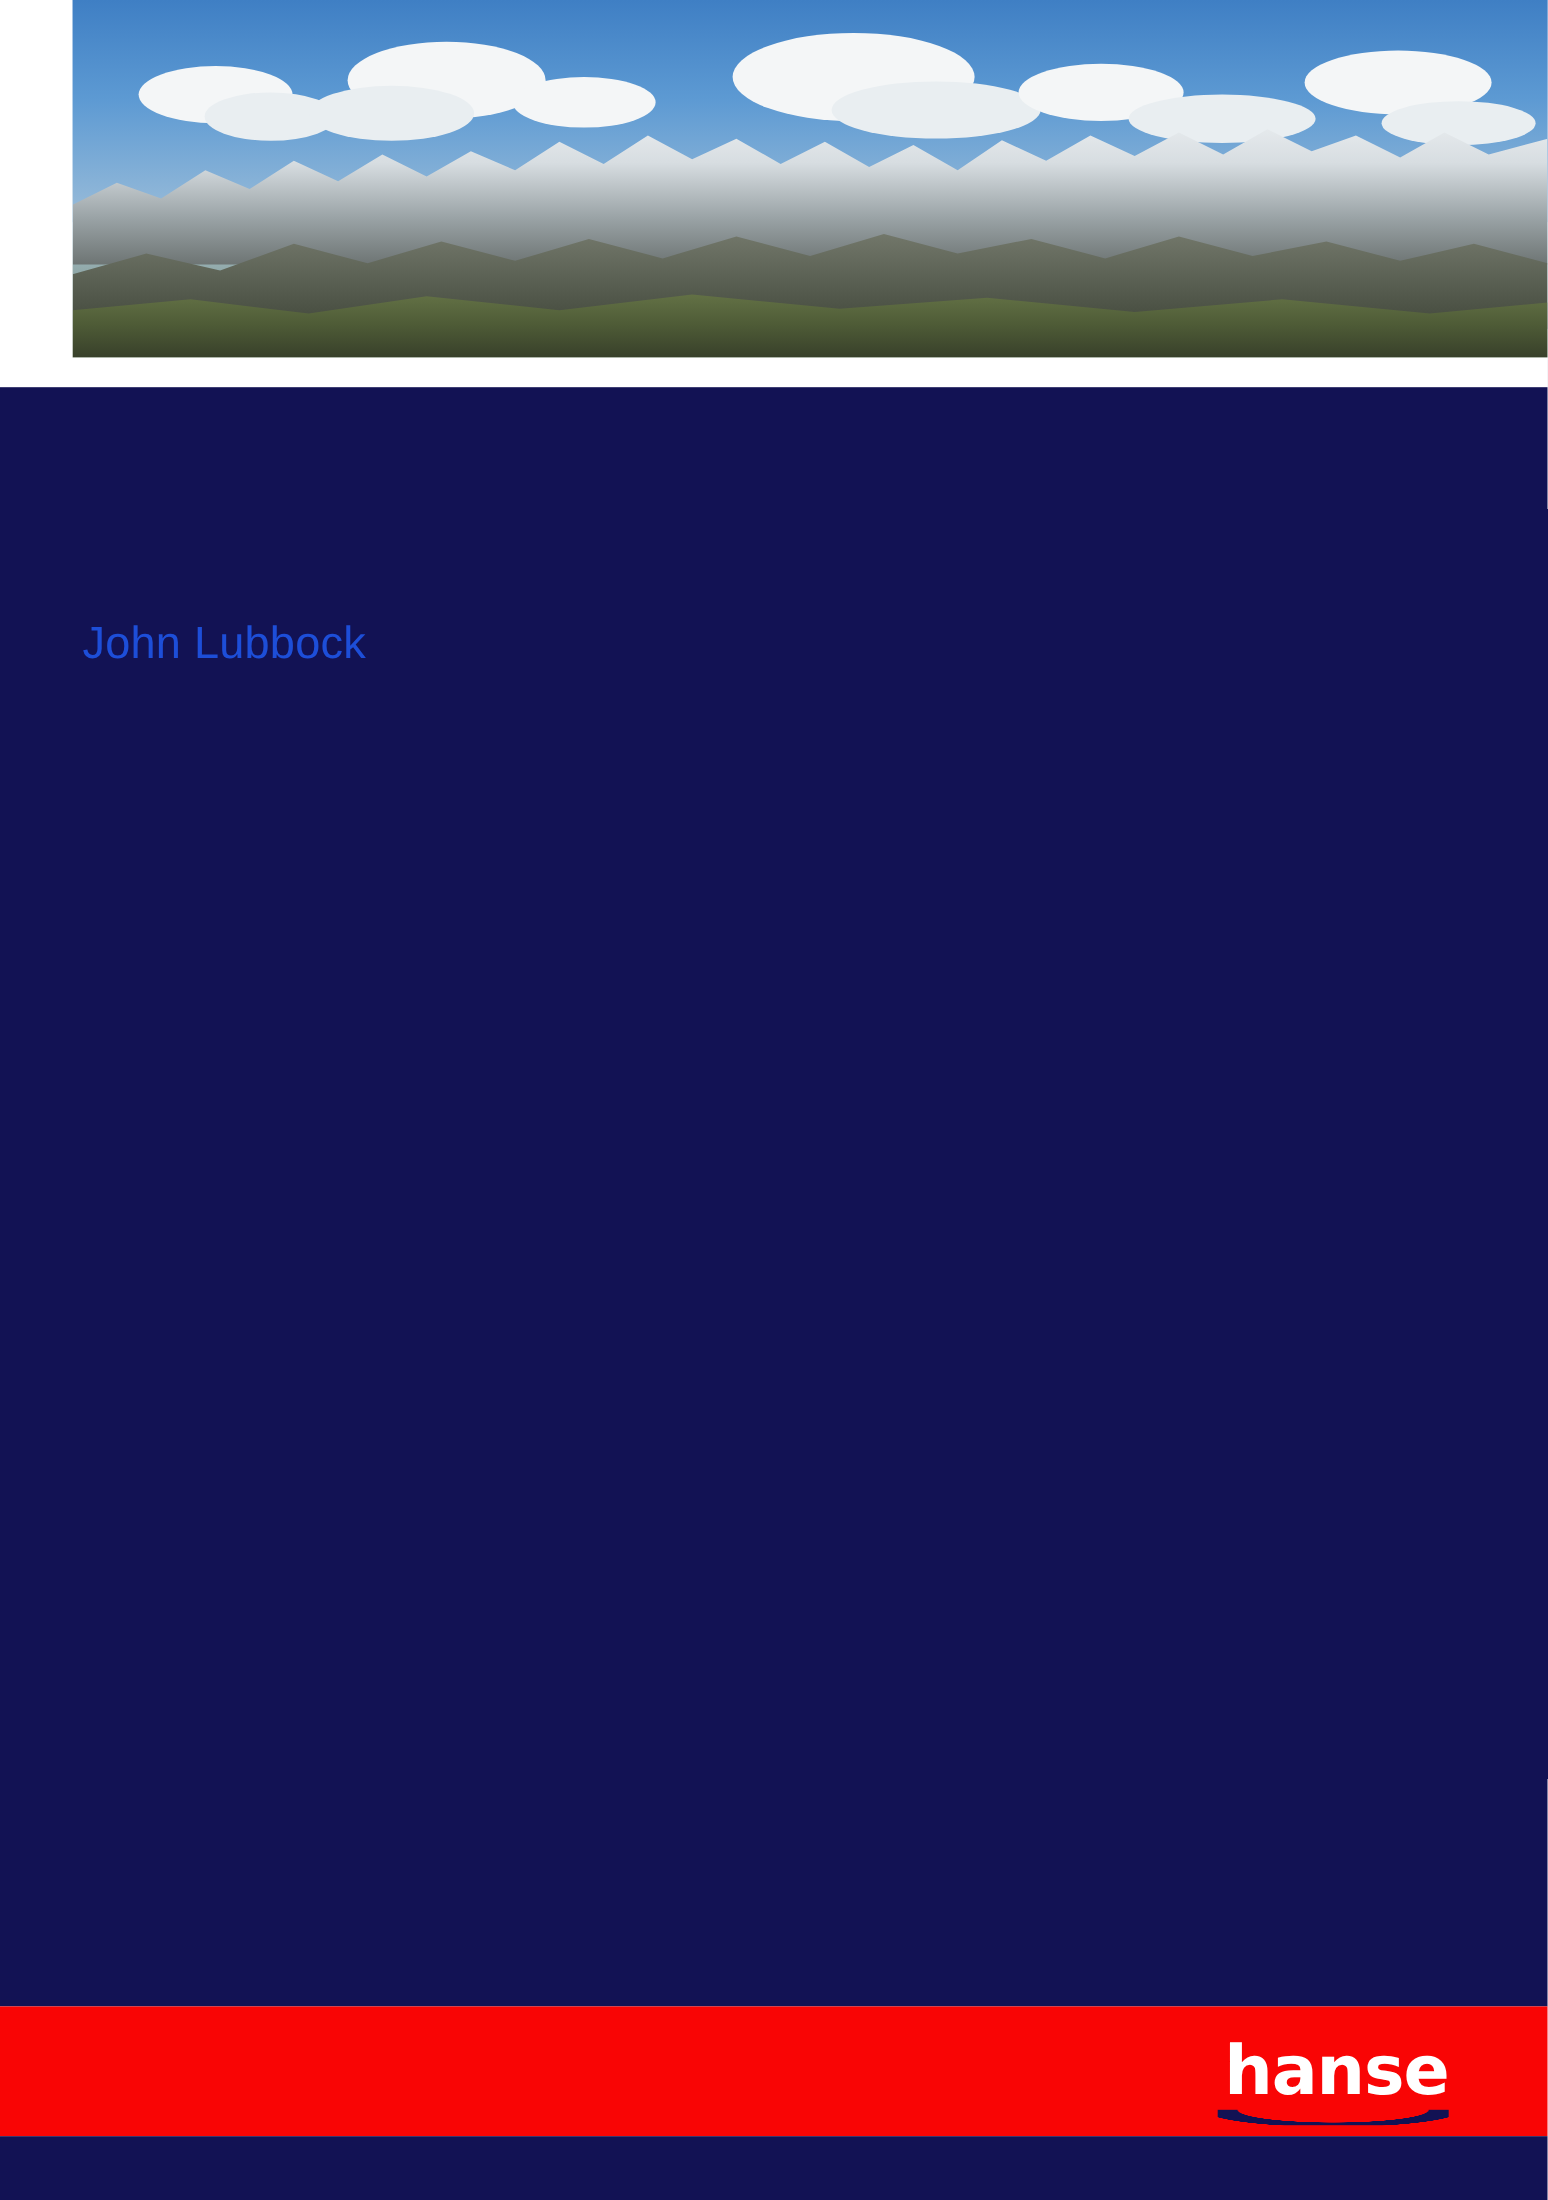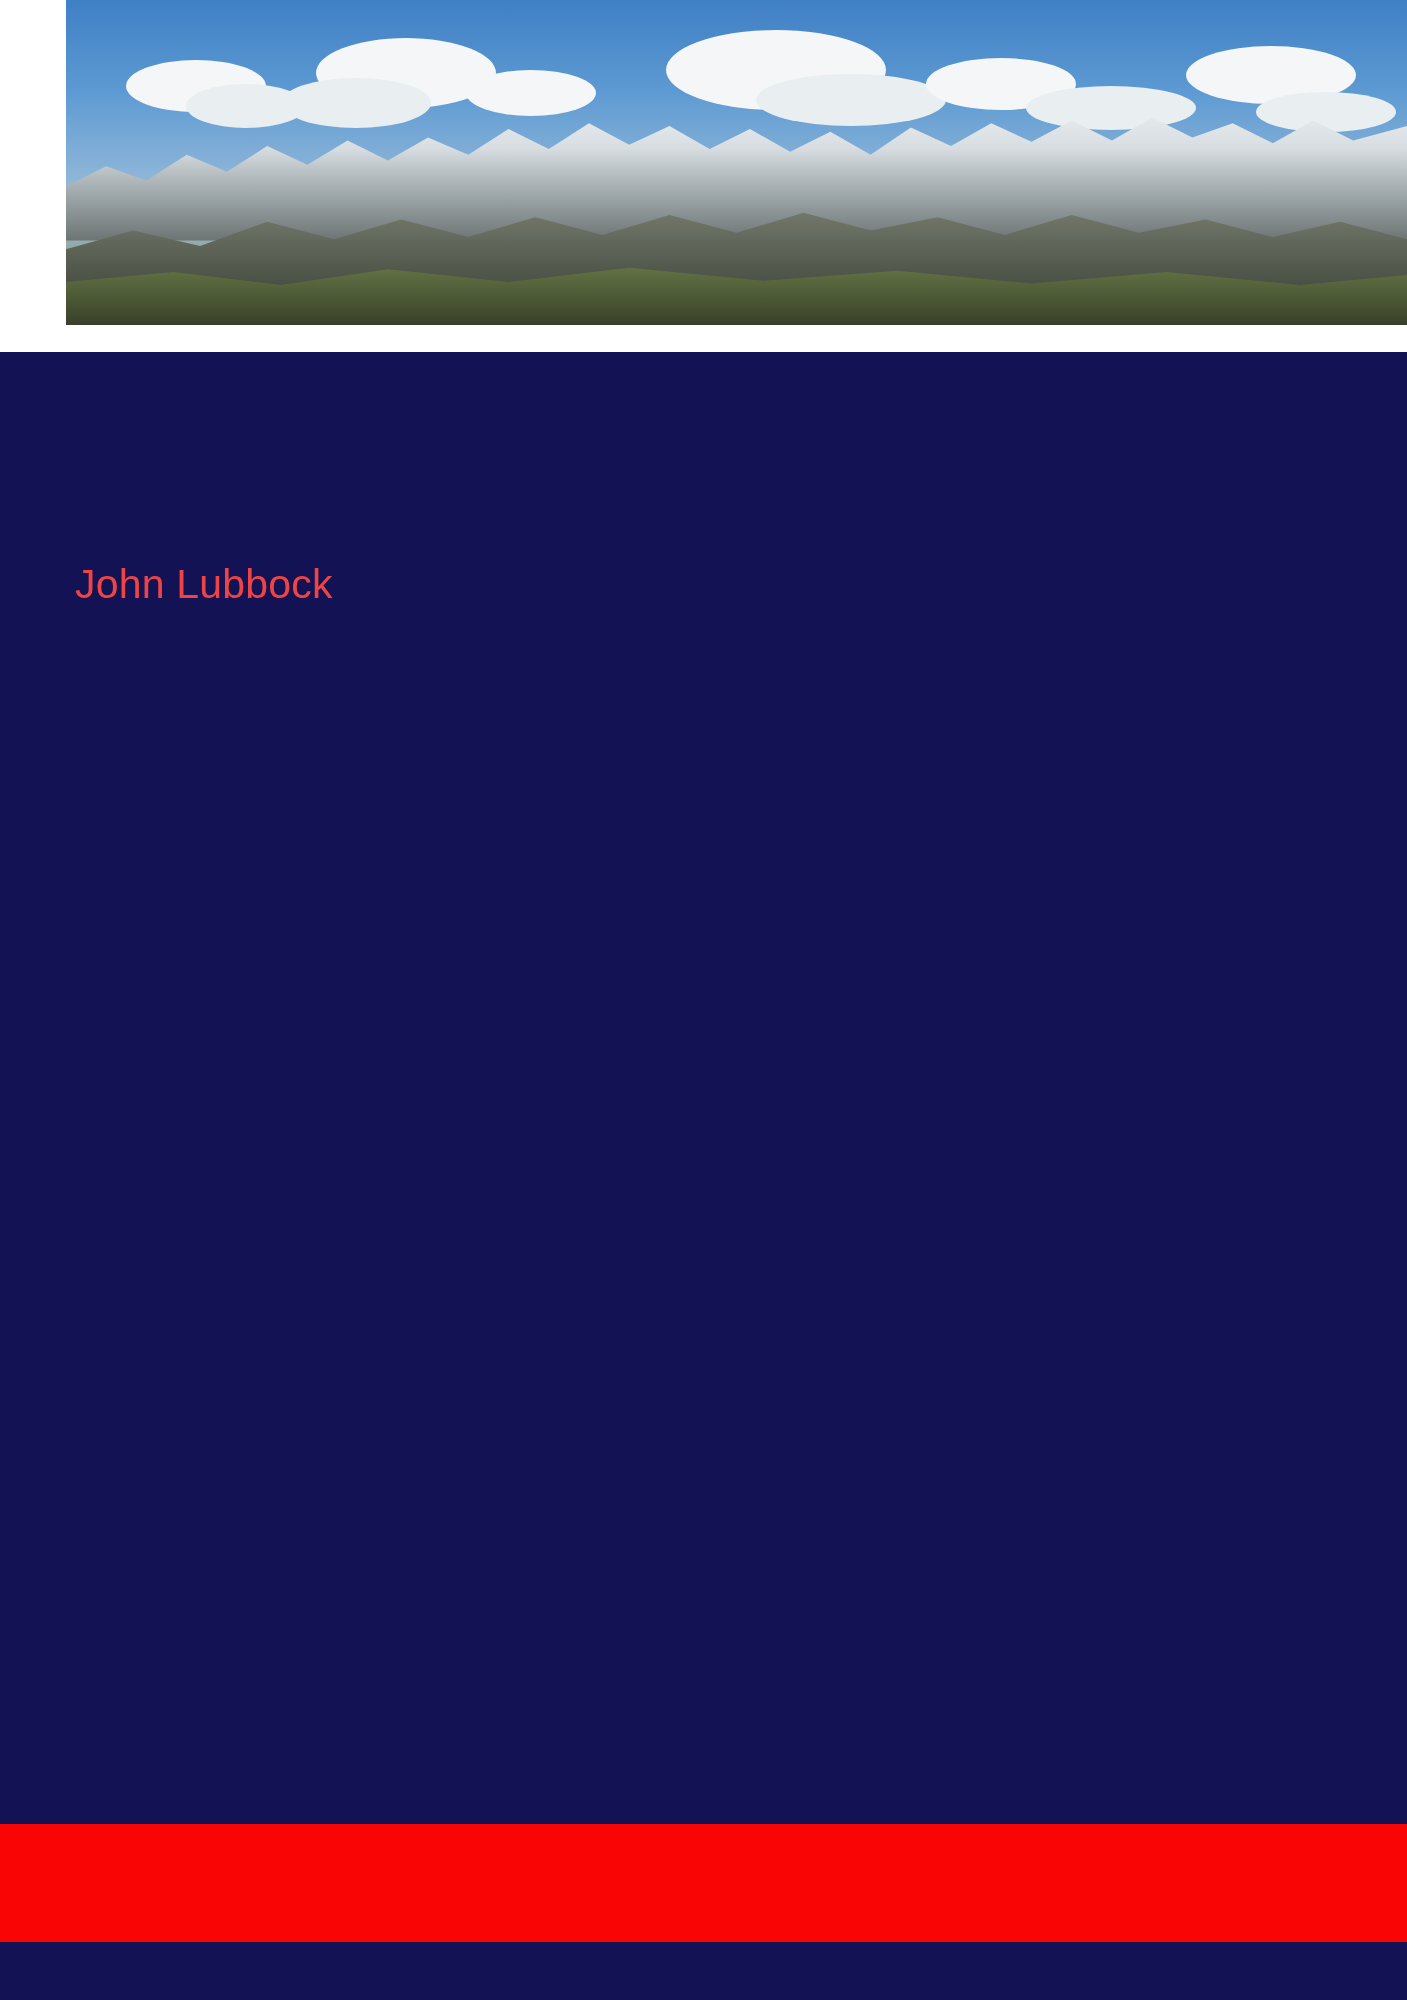--- a/index.html
+++ b/index.html
@@ -111,21 +111,21 @@
   }
 
   
   .text-block {
     position: absolute;
     left: 75px;
     top: 560px;
     width: 1180px;
   }
   .author {
-    color: #ef4444;
+    color: #1d4ed8;
     font-size: 41px;
     font-weight: 400;
     letter-spacing: 0.2px;
     line-height: 1.2;
     margin: 0 0 86px 0;
   }
   .title {
     color: #ffffff;
     font-size: 39px;
     font-weight: bold;
@@ -207,15 +207,19 @@
       <div class="ridge ridge-green"></div>
     </div>
 
     <div class="text-block">
       <p class="author">John Lubbock</p>
     </div>
 
     <div class="red-bar"></div>
     <div class="bottom-navy"></div>
 
+    <div class="logo">
+      <div class="logo-word">hanse</div>
+      <span class="logo-underline"></span>
+    </div>
 
   </div>
 </div>
 
 </body></html>

